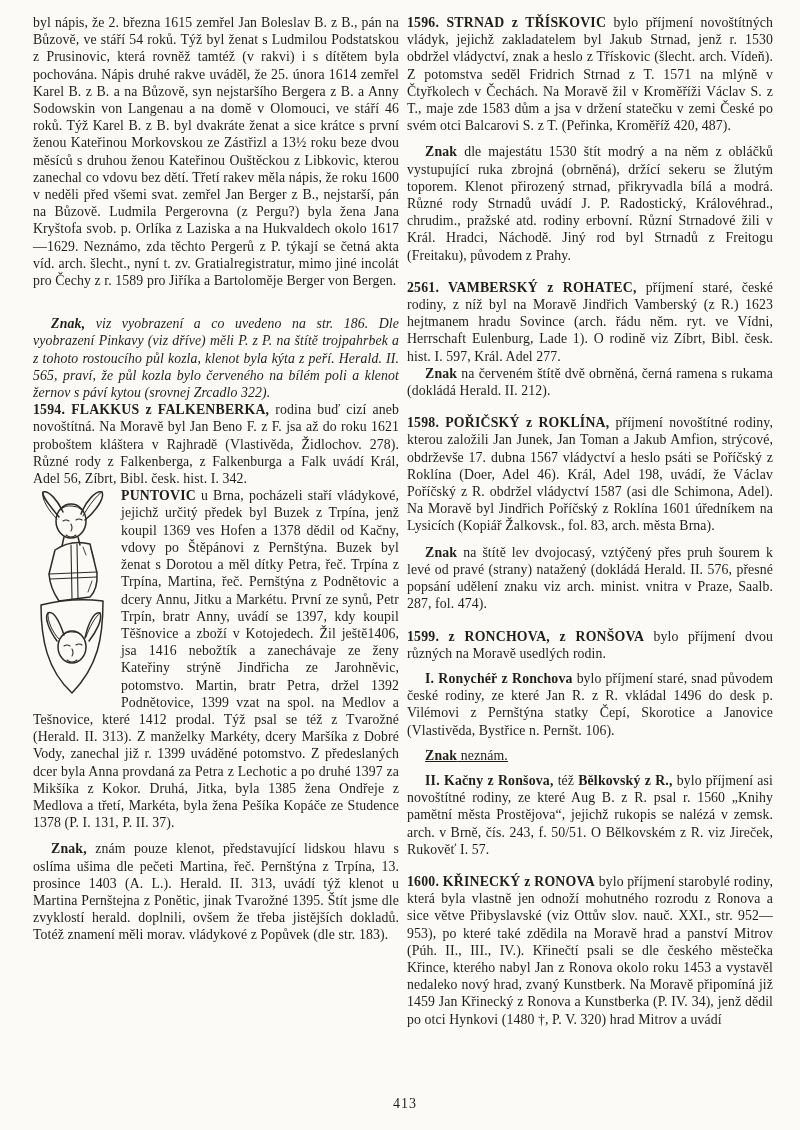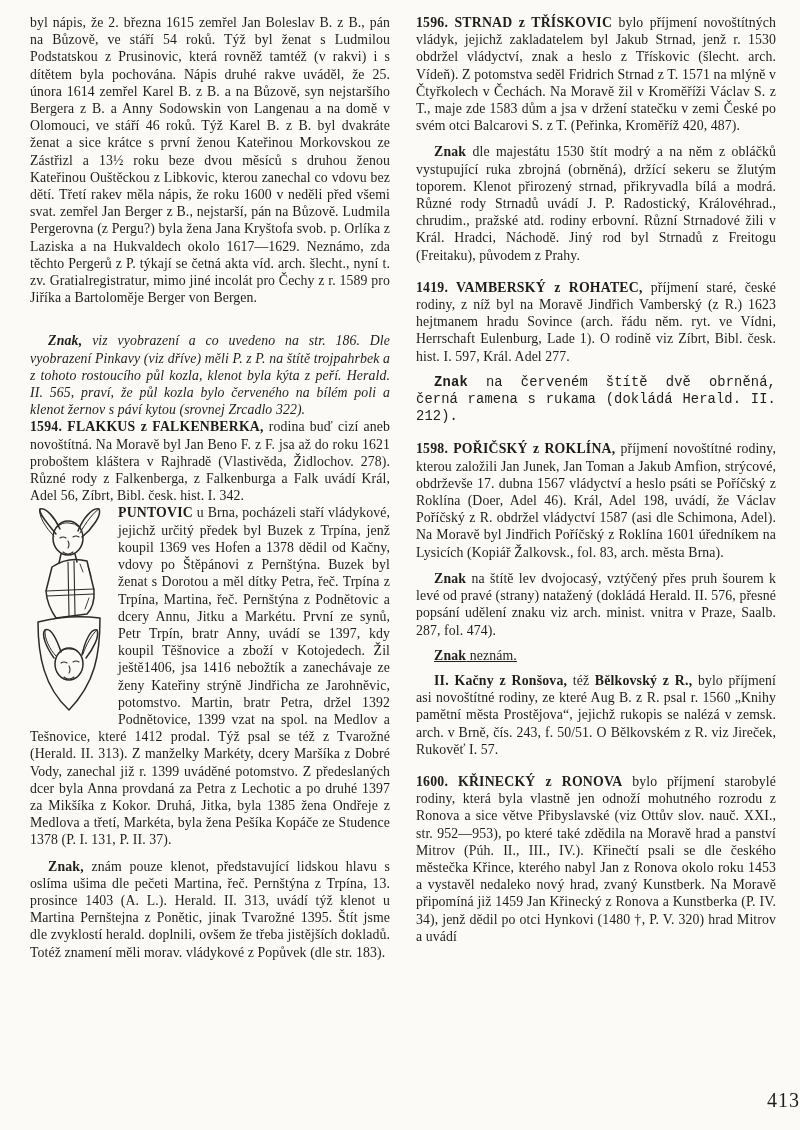--- a/index.html
+++ b/index.html
@@ -11,21 +11,21 @@
     overflow:hidden;
   }
   .page{
     position:relative;
     width:800px;height:1130px;
     box-sizing:border-box;
     padding:14px 24px 0 30px;
   }
   .columns{
     display:flex;
-    gap:26px;
+    gap:8px;
     justify-content:center;
   }
   .col{
     width:366px;
     text-align:justify;
     font-size:13.8px;
     line-height:17.2px;
     letter-spacing:.1px;
   }
   .para{
@@ -35,22 +35,22 @@
   .para b{font-weight:700;letter-spacing:.2px;}
   .float-arms{
     float:left;
     width:78px;height:208px;
     margin:2px 10px 4px 0;
   }
   .footer{
     position:absolute;
     left:10px;right:0;
     bottom:18px;
-    text-align:right;
-    font-size:20px;
+    text-align:center;
+    font-size:14px;
     letter-spacing:1px;
   }
 </style>
 </head>
 <body>
 
 <div class="page">
   <div class="columns">
     <div class="col">
         <p class="para"><span>byl nápis, že 2. března 1615 zemřel Jan Boleslav B. z B., pán na Bůzově, ve stáří 54 roků. Týž byl ženat s Ludmilou Podstatskou z Prusinovic, která rovněž tamtéž (v rakvi) i s dítětem byla pochována. Nápis druhé rakve uváděl, že 25. února 1614 zemřel Karel B. z B. a na Bůzově, syn nejstaršího Bergera z B. a Anny Sodowskin von Langenau a na domě v Olomouci, ve stáří 46 roků. Týž Karel B. z B. byl dvakráte ženat a sice krátce s první ženou Kateřinou Morkovskou ze Zástřizl a 13½ roku beze dvou měsíců s druhou ženou Kateřinou Ouštěckou z Libkovic, kterou zanechal co vdovu bez dětí. Třetí rakev měla nápis, že roku 1600 v neděli před všemi svat. zemřel Jan Berger z B., nejstarší, pán na Bůzově. Ludmila Pergerovna (z Pergu?) byla žena Jana Kryštofa svob. p. Orlíka z Laziska a na Hukvaldech okolo 1617—1629. Neznámo, zda těchto Pergerů z P. týkají se četná akta víd. arch. šlecht., nyní t. zv. Gratialregistratur, mimo jiné incolát pro Čechy z r. 1589 pro Jiříka a Bartoloměje Berger von Bergen.</span></p>
@@ -85,23 +85,25 @@
       <path d="M29,147 q5,-5 11,-4 q6,0 9,4" stroke-width="1"></path>
       <path d="M31,157 q3,-2 6,0 M43,156 q3,-2 6,0" stroke-width="1.1"></path>
       <path d="M39,160 q2,4 0,7 M34,171 q5,4 10,0" stroke-width="1.1"></path>
     </g>
   </svg><b>PUNTOVIC</b><span> u Brna, pocházeli staří vládykové, jejichž určitý předek byl Buzek z Trpína, jenž koupil 1369 ves Hofen a 1378 dědil od Kačny, vdovy po Štěpánovi z Pernštýna. Buzek byl ženat s Dorotou a měl dítky Petra, řeč. Trpína z Trpína, Martina, řeč. Pernštýna z Podnětovic a dcery Annu, Jitku a Markétu. První ze synů, Petr Trpín, bratr Anny, uvádí se 1397, kdy koupil Těšnovice a zboží v Kotojedech. Žil ještě1406, jsa 1416 nebožtík a zanechávaje ze ženy Kateřiny strýně Jindřicha ze Jarohněvic, potomstvo. Martin, bratr Petra, držel 1392 Podnětovice, 1399 vzat na spol. na Medlov a Tešnovice, které 1412 prodal. Týž psal se též z Tvarožné (Herald. II. 313). Z manželky Markéty, dcery Maršíka z Dobré Vody, zanechal již r. 1399 uváděné potomstvo. Z předeslaných dcer byla Anna provdaná za Petra z Lechotic a po druhé 1397 za Mikšíka z Kokor. Druhá, Jitka, byla 1385 žena Ondřeje z Medlova a třetí, Markéta, byla žena Pešíka Kopáče ze Studence 1378 (P. I. 131, P. II. 37).</span></p>
         <p class="para" style="margin-top: 9px; text-indent: 18px;"><b>Znak,</b><span> znám pouze klenot, představující lidskou hlavu s oslíma ušima dle pečeti Martina, řeč. Pernštýna z Trpína, 13. prosince 1403 (A. L.). Herald. II. 313, uvádí týž klenot u Martina Pernštejna z Ponětic, jinak Tvarožné 1395. Štít jsme dle zvyklostí herald. doplnili, ovšem že třeba jistějších dokladů. Totéž znamení měli morav. vládykové z Popůvek (dle str. 183).</span></p>
       </div>
     <div class="col">
         <p class="para"><b>1596. STRNAD z TŘÍSKOVIC</b><span> bylo příjmení novoštítných vládyk, jejichž zakladatelem byl Jakub Strnad, jenž r. 1530 obdržel vládyctví, znak a heslo z Třískovic (šlecht. arch. Vídeň). Z potomstva seděl Fridrich Strnad z T. 1571 na mlýně v Čtyřkolech v Čechách. Na Moravě žil v Kroměříži Václav S. z T., maje zde 1583 dům a jsa v držení statečku v zemi České po svém otci Balcarovi S. z T. (Peřinka, Kroměříž 420, 487).</span></p>
         <p class="para" style="margin-top: 9px; text-indent: 18px;"><b>Znak</b><span> dle majestátu 1530 štít modrý a na něm z obláčků vystupující ruka zbrojná (obrněná), držící sekeru se žlutým toporem. Klenot přirozený strnad, přikryvadla bílá a modrá. Různé rody Strnadů uvádí J. P. Radostický, Královéhrad., chrudim., pražské atd. rodiny erbovní. Různí Strnadové žili v Král. Hradci, Náchodě. Jiný rod byl Strnadů z Freitogu (Freitaku), původem z Prahy.</span></p>
-        <p class="para" style="margin-top: 15px;"><b>1419. VAMBERSKÝ z ROHATEC,</b><span> příjmení staré, české rodiny, z níž byl na Moravě Jindřich Vamberský (z R.) 1623 hejtmanem hradu Sovince (arch. řádu něm. ryt. ve Vídni, Herrschaft Eulenburg, Lade 1). O rodině viz Zíbrt, Bibl. česk. hist. I. 597, Král. Adel 277.</span></p>
-        <p class="para" style="margin-top: 9px; text-indent: 18px; font-family: Liberation Mono, monospace;"><b>Znak</b><span> na červeném štítě dvě obrněná, černá ramena s rukama (dokládá Herald. II. 212).</span></p>
+        <p class="para" style="margin-top: 15px;"><b>2561. VAMBERSKÝ z ROHATEC,</b><span> příjmení staré, české rodiny, z níž byl na Moravě Jindřich Vamberský (z R.) 1623 hejtmanem hradu Sovince (arch. řádu něm. ryt. ve Vídni, Herrschaft Eulenburg, Lade 1). O rodině viz Zíbrt, Bibl. česk. hist. I. 597, Král. Adel 277.</span></p>
+        <p class="para" style="text-indent: 18px;"><b>Znak</b><span> na červeném štítě dvě obrněná, černá ramena s rukama (dokládá Herald. II. 212).</span></p>
         <p class="para" style="margin-top: 15px;"><b>1598. POŘIČSKÝ z ROKLÍNA,</b><span> příjmení novoštítné rodiny, kterou založili Jan Junek, Jan Toman a Jakub Amfion, strýcové, obdrževše 17. dubna 1567 vládyctví a heslo psáti se Poříčský z Roklína (Doer, Adel 46). Král, Adel 198, uvádí, že Václav Poříčský z R. obdržel vládyctví 1587 (asi dle Schimona, Adel). Na Moravě byl Jindřich Poříčský z Roklína 1601 úředníkem na Lysicích (Kopiář Žalkovsk., fol. 83, arch. města Brna).</span></p>
         <p class="para" style="margin-top: 9px; text-indent: 18px;"><b>Znak</b><span> na štítě lev dvojocasý, vztýčený přes pruh šourem k levé od pravé (strany) natažený (dokládá Herald. II. 576, přesné popsání udělení znaku viz arch. minist. vnitra v Praze, Saalb. 287, fol. 474).</span></p>
+        <p class="para" style="margin-top: 15px;"><b>1599. z RONCHOVA, z RONŠOVA</b><span> bylo příjmení dvou různých na Moravě usedlých rodin.</span></p>
+        <p class="para" style="margin-top: 8px; text-indent: 18px;"><b>I. Ronychéř z Ronchova</b><span> bylo příjmení staré, snad původem české rodiny, ze které Jan R. z R. vkládal 1496 do desk p. Vilémovi z Pernštýna statky Čepí, Skorotice a Janovice (Vlastivěda, Bystřice n. Pernšt. 106).</span></p>
         <p class="para" style="margin-top: 8px; text-indent: 18px; text-decoration: underline;"><b>Znak</b><span> neznám.</span></p>
         <p class="para" style="margin-top: 8px; text-indent: 18px;"><b>II. Kačny z Ronšova,</b><span> též </span><b>Bělkovský z R.,</b><span> bylo příjmení asi novoštítné rodiny, ze které Aug B. z R. psal r. 1560 „Knihy pamětní města Prostějova“, jejichž rukopis se nalézá v zemsk. arch. v Brně, čís. 243, f. 50/51. O Bělkovském z R. viz Jireček, Rukověť I. 57.</span></p>
         <p class="para" style="margin-top: 15px;"><b>1600. KŘINECKÝ z RONOVA</b><span> bylo příjmení starobylé rodiny, která byla vlastně jen odnoží mohutného rozrodu z Ronova a sice větve Přibyslavské (viz Ottův slov. nauč. XXI., str. 952—953), po které také zdědila na Moravě hrad a panství Mitrov (Púh. II., III., IV.). Křinečtí psali se dle českého městečka Křince, kterého nabyl Jan z Ronova okolo roku 1453 a vystavěl nedaleko nový hrad, zvaný Kunstberk. Na Moravě připomíná již 1459 Jan Křinecký z Ronova a Kunstberka (P. IV. 34), jenž dědil po otci Hynkovi (1480 †, P. V. 320) hrad Mitrov a uvádí</span></p>
       </div>
   </div>
   <div class="footer">413</div>
 </div>
 
 </body></html>

